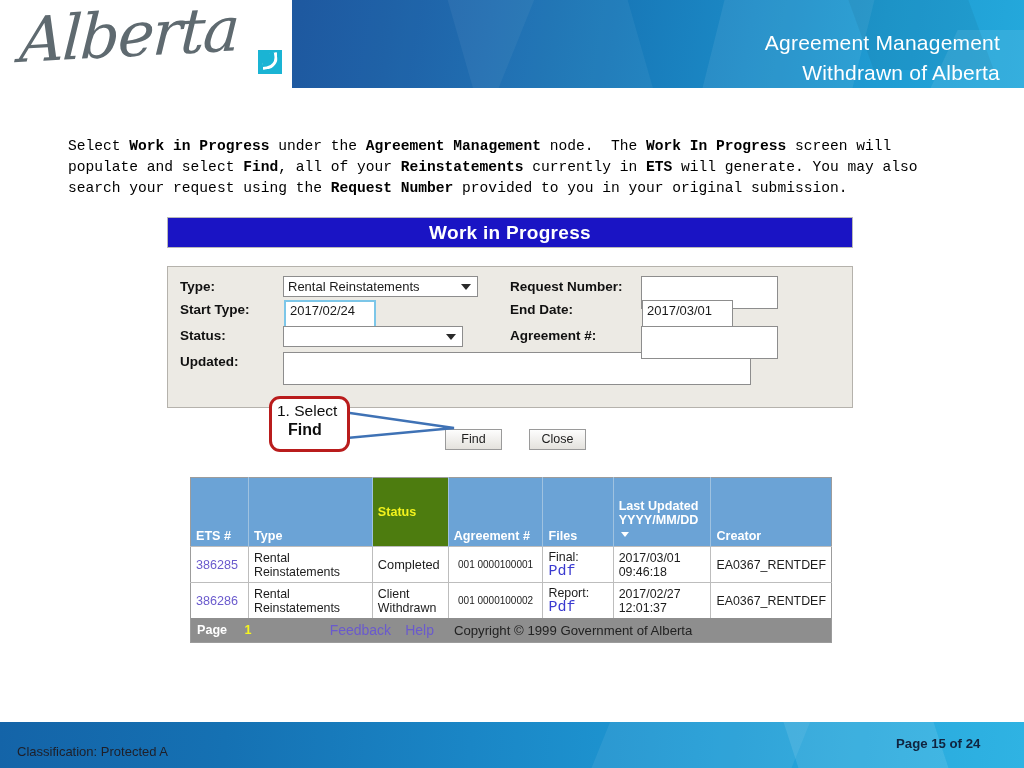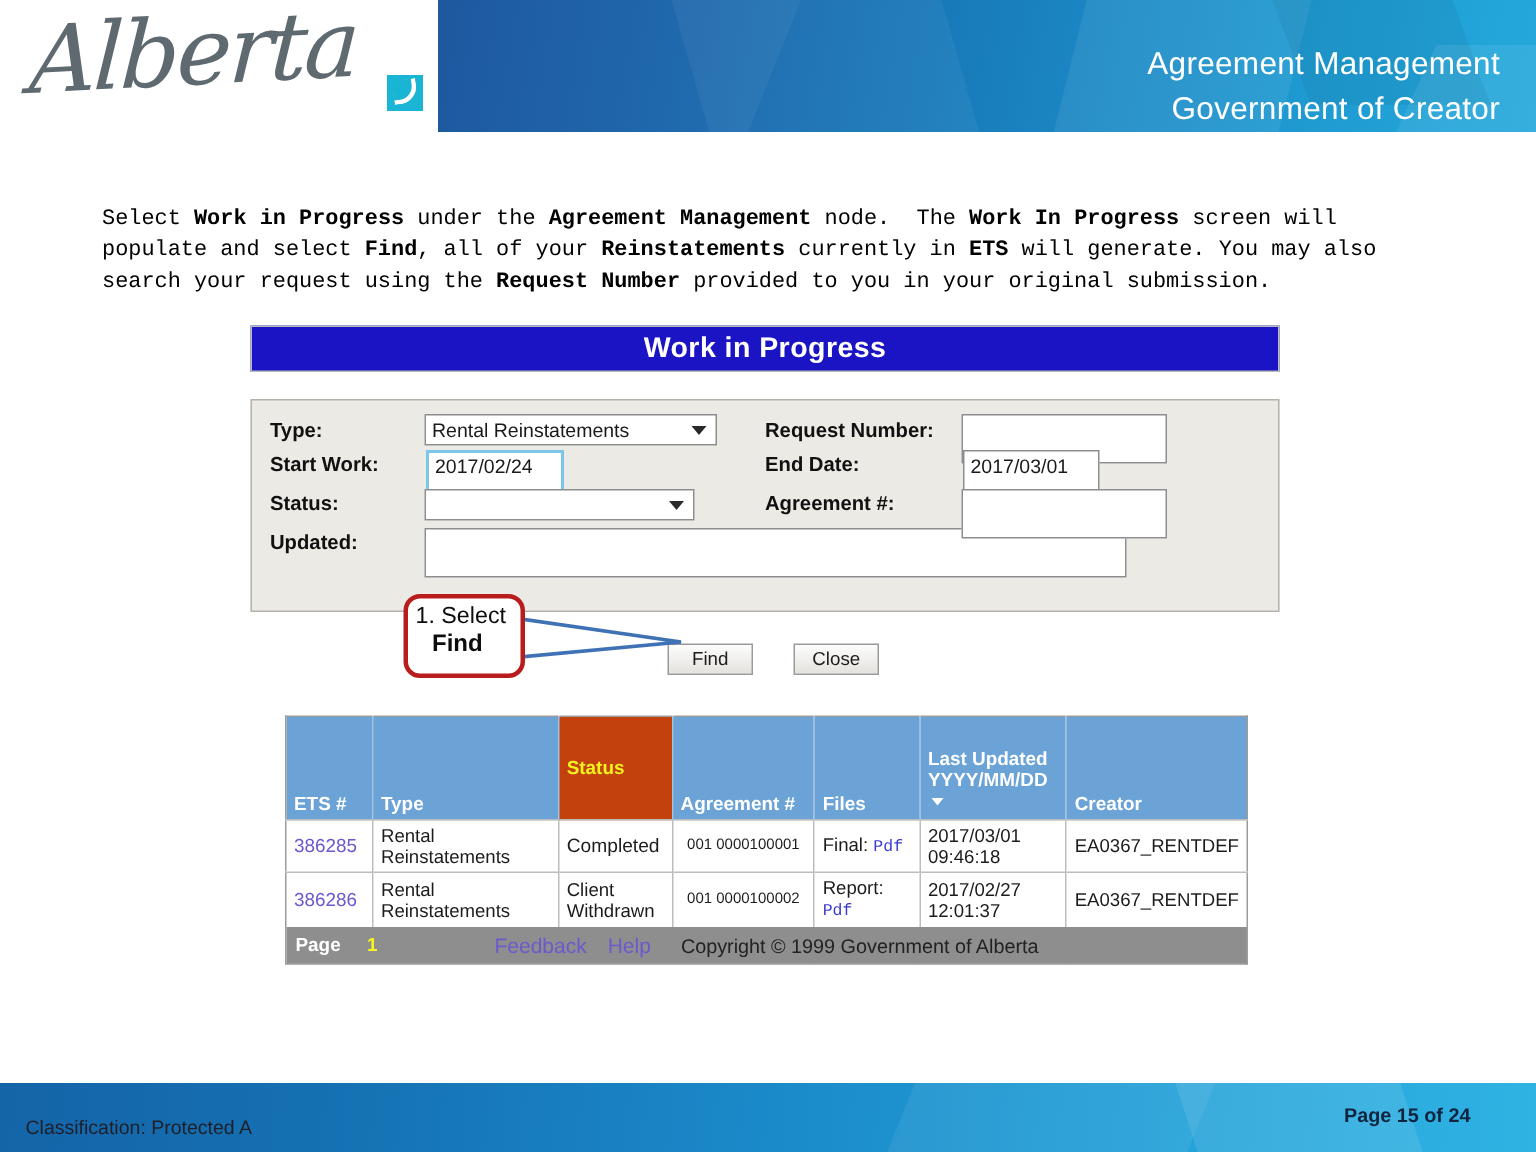--- a/index.html
+++ b/index.html
@@ -270,21 +270,21 @@
     font-weight: bold;
     text-align: left;
     padding: 3px 5px;
     vertical-align: bottom;
     height: 44px;
     font-size: 12.6px;
     border-right: 1px solid #9fc2e0;
     line-height: 14px;
   }
   .results th.status-h {
-    background: #c2410c;
+    background: #4d7c0f;
     color: #f2f21d;
     vertical-align: middle;
     margin-left: 30px;
   }
   .results th.updated-h { vertical-align: top; padding-top: 21px; }
   .sort-caret {
     display: inline-block;
     width: 0; height: 0;
     border-left: 4px solid transparent;
     border-right: 4px solid transparent;
@@ -314,21 +314,21 @@
   }
   .cell-agree {
     background: #eef1f7;
     font-size: 10px;
     text-align: center;
     color: #1c1c1c;
   }
   .pdf-link {
     color: #3a3ad0;
     font-family: "Liberation Mono", monospace;
-    font-size: 11px;
+    font-size: 15px;
     text-decoration: none;
   }
   .files-label { color: #1c1c1c; }
   .pagerow td {
     background: #8e8e8e;
     color: #ffffff;
     font-weight: bold;
     padding: 3px 6px;
     border: none;
     height: 18px;
@@ -407,39 +407,39 @@
     <div class="alberta-square"></div>
   </div>
   <div class="header-banner">
     <div class="facet facet-a"></div>
     <div class="facet facet-b"></div>
     <div class="facet facet-c"></div>
     <div class="facet facet-d"></div>
     <div class="facet facet-e"></div>
     <div class="header-title">
       <span>Agreement Management</span>
-      <span class="line2">Government of Creator</span>
+      <span class="line2">Withdrawn of Alberta</span>
     </div>
   </div>
 </div>
 
 <div class="body-text">Select <b>Work in Progress</b> under the <b>Agreement Management</b> node.&nbsp; The <b>Work In Progress</b> screen will populate and select <b>Find</b>, all of your <b>Reinstatements</b> currently in <b>ETS</b> will generate. You may also search your request using the <b>Request Number</b> provided to you in your original submission.</div>
 
 <div class="app-shot">
   <div class="wip-title">Work in Progress</div>
 
   <div class="form-panel">
 
     <div class="flabel" style="left:12px; top:12px;">Type:</div>
     <div class="fselect" style="left:115px; top:9px; width:195px;">
       <span>Rental Reinstatements</span>
       <span class="caret"></span>
     </div>
 
-    <div class="flabel" style="left:12px; top:35px;">Start Work:</div>
+    <div class="flabel" style="left:12px; top:35px;">Start Type:</div>
     <div class="finput focused" style="left:116px; top:33px; width:92px;">2017/02/24</div>
 
     <div class="flabel" style="left:12px; top:61px;">Status:</div>
     <div class="fselect" style="left:115px; top:59px; width:180px;">
       <span></span>
       <span class="caret"></span>
     </div>
 
     <div class="flabel" style="left:12px; top:87px;">Updated:</div>
     <div class="finput" style="left:115px; top:85px; width:468px;"></div>

